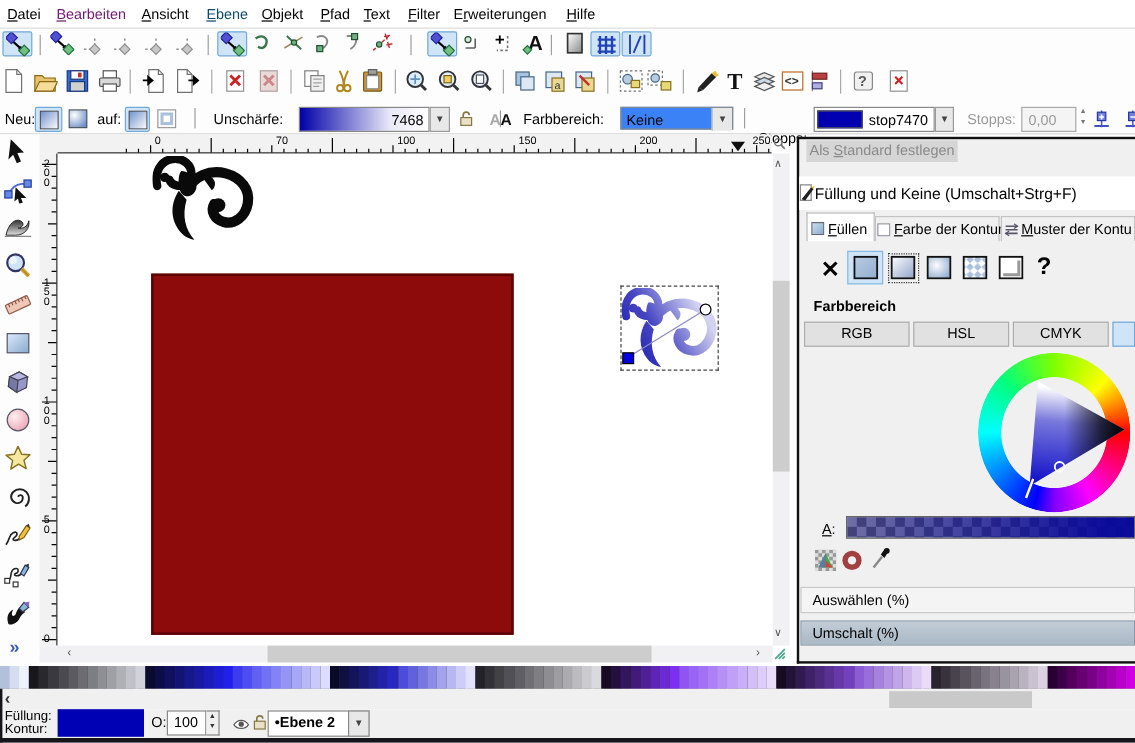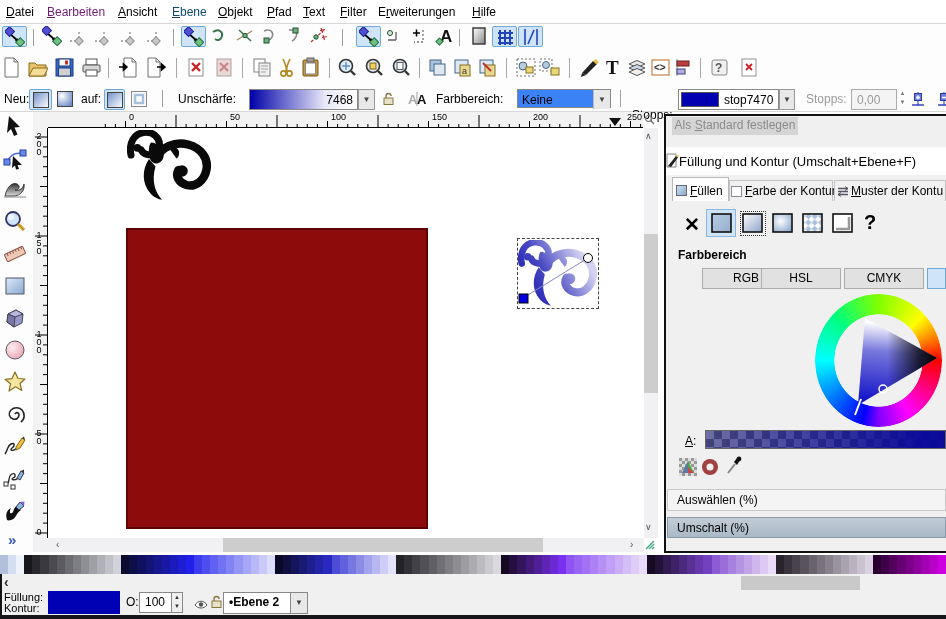--- a/index.html
+++ b/index.html
@@ -512,21 +512,21 @@
         <line x1="572.4" y1="12" x2="572.4" y2="15"></line>
         <line x1="582.5" y1="9" x2="582.5" y2="15"></line>
         <line x1="592.6" y1="12" x2="592.6" y2="15"></line>
         <line x1="602.7" y1="12" x2="602.7" y2="15"></line>
         <line x1="612.8" y1="12" x2="612.8" y2="15"></line>
         <line x1="622.9" y1="12" x2="622.9" y2="15"></line>
         <line x1="633.0" y1="3" x2="633.0" y2="15"></line>
       </g>
     </svg>
     <div class="rlab" style="left:129px;top:1px">0</div>
-    <div class="rlab" style="left:230px;top:1px">50</div>
+    <div class="rlab" style="left:230px;top:1px">70</div>
     <div class="rlab" style="left:331px;top:1px">100</div>
     <div class="rlab" style="left:432px;top:1px">150</div>
     <div class="rlab" style="left:533px;top:1px">200</div>
     <div class="rlab" style="left:627px;top:1px">250</div>
   </div>
 <div class="abs" style="left:48px;top:127px;width:595px;height:1px;background:#000"></div>
 <svg class="abs" style="left:609px;top:118px" width="12" height="9">
     <path d="M0,0 h12 l-6,8 z" fill="#111"></path>
   </svg>
 <div class="abs" style="left:33px;top:128px;width:15px;height:410px;background:#f2f2f2"></div>
@@ -655,21 +655,21 @@
     <path d="M7,7 L10,10" stroke="#777" stroke-width="1.4"></path>
   </svg>
 <div class="abs" style="left:664px;top:114px;width:282px;height:439px;background:#f0f0f0;border-left:2px solid #111;border-top:2px solid #111;border-bottom:2px solid #111"></div>
 <div class="abs" style="left:672px;top:117px;width:126px;height:18px;background:#d5d5d5;font-size:12px;color:#8a8a8a;text-align:center;line-height:17px">Als <u>S</u>tandard festlegen</div>
 <div class="abs" style="left:666px;top:147px;width:280px;height:28px;background:#fff"></div>
 <div class="abs" style="left:666px;top:153px"><svg width="13" height="15" viewBox="0 0 13 15">
       <path d="M1,1 h9 v13 h-9 z" fill="#fff" stroke="#888"></path>
       <path d="M2,13 L10,3 l2,1.5 L5,14 z" fill="#222"></path>
       <path d="M10,3 l2,1.5 L13,1.5 Z" fill="#e8c040"></path>
     </svg></div>
-<div class="abs" style="left:679px;top:154px;font-size:13px;color:#000">Füllung und Kontur (Umschalt+Ebene+F)</div>
+<div class="abs" style="left:679px;top:154px;font-size:13px;color:#000">Füllung und Keine (Umschalt+Strg+F)</div>
 <div class="abs" style="left:672px;top:177px;width:57px;height:24px;background:#fff;border:1px solid #b8b8b8;border-bottom:none"></div>
 <svg class="abs" style="left:676px;top:185px" width="11" height="11">
     <defs>
       <linearGradient id="tb1" x1="0" y1="0" x2="1" y2="1">
         <stop offset="0" stop-color="#cfe0f0"></stop>
         <stop offset="1" stop-color="#88aacc"></stop>
       </linearGradient>
     </defs>
     <rect x="0.5" y="0.5" width="10" height="10" fill="url(#tb1)" stroke="#667"></rect>
   </svg>
@@ -725,21 +725,21 @@
       </pattern>
     </defs>
     <rect x="1" y="1" width="19" height="18" fill="url(#pp)" stroke="#111" stroke-width="1.6"></rect>
   </svg>
 <svg class="abs" style="left:832px;top:213px" width="21" height="20">
     <rect x="1" y="1" width="19" height="18" fill="#fff" stroke="#111" stroke-width="1.6"></rect>
     <path d="M4,16 h13 v-12" fill="none" stroke="#999" stroke-width="2.5"></path>
   </svg>
 <div class="abs" style="left:864px;top:211px;font-size:20px;font-weight:bold">?</div>
 <div class="abs" style="left:678px;top:248px;font-size:12px;font-weight:bold">Farbbereich</div>
-<div class="abs gray-btn" style="left:702px;top:268px;width:88px;height:21px;line-height:19px">RGB</div>
+<div class="abs gray-btn" style="left:670px;top:268px;width:88px;height:21px;line-height:19px">RGB</div>
 <div class="abs gray-btn" style="left:761px;top:268px;width:80px;height:21px;line-height:19px">HSL</div>
 <div class="abs gray-btn" style="left:844px;top:268px;width:80px;height:21px;line-height:19px">CMYK</div>
 <div class="abs" style="left:927px;top:268px;width:19px;height:21px;background:#cfe5f7;border:1px solid #70a8d8"></div>
 <div class="abs" style="left:815px;top:294px;width:127px;height:133px;border-radius:50%;
 background:conic-gradient(from 0deg,#80ff00,#ffff00 12.5%,#ff0000 25%,#ff00ff 41.7%,#8000ff 50%,#0000ff 54.2%,#00ffff 75%,#00ff80 87.5%,#80ff00 100%);
 -webkit-mask:radial-gradient(closest-side, transparent 69%, #000 70%)"></div>
 <svg class="abs" style="left:815px;top:294px" width="127" height="133">
 <defs>
       <linearGradient id="tri1" gradientUnits="userSpaceOnUse" x1="53" y1="28" x2="46" y2="108">
         <stop offset="0" stop-color="#ffffff"></stop>

